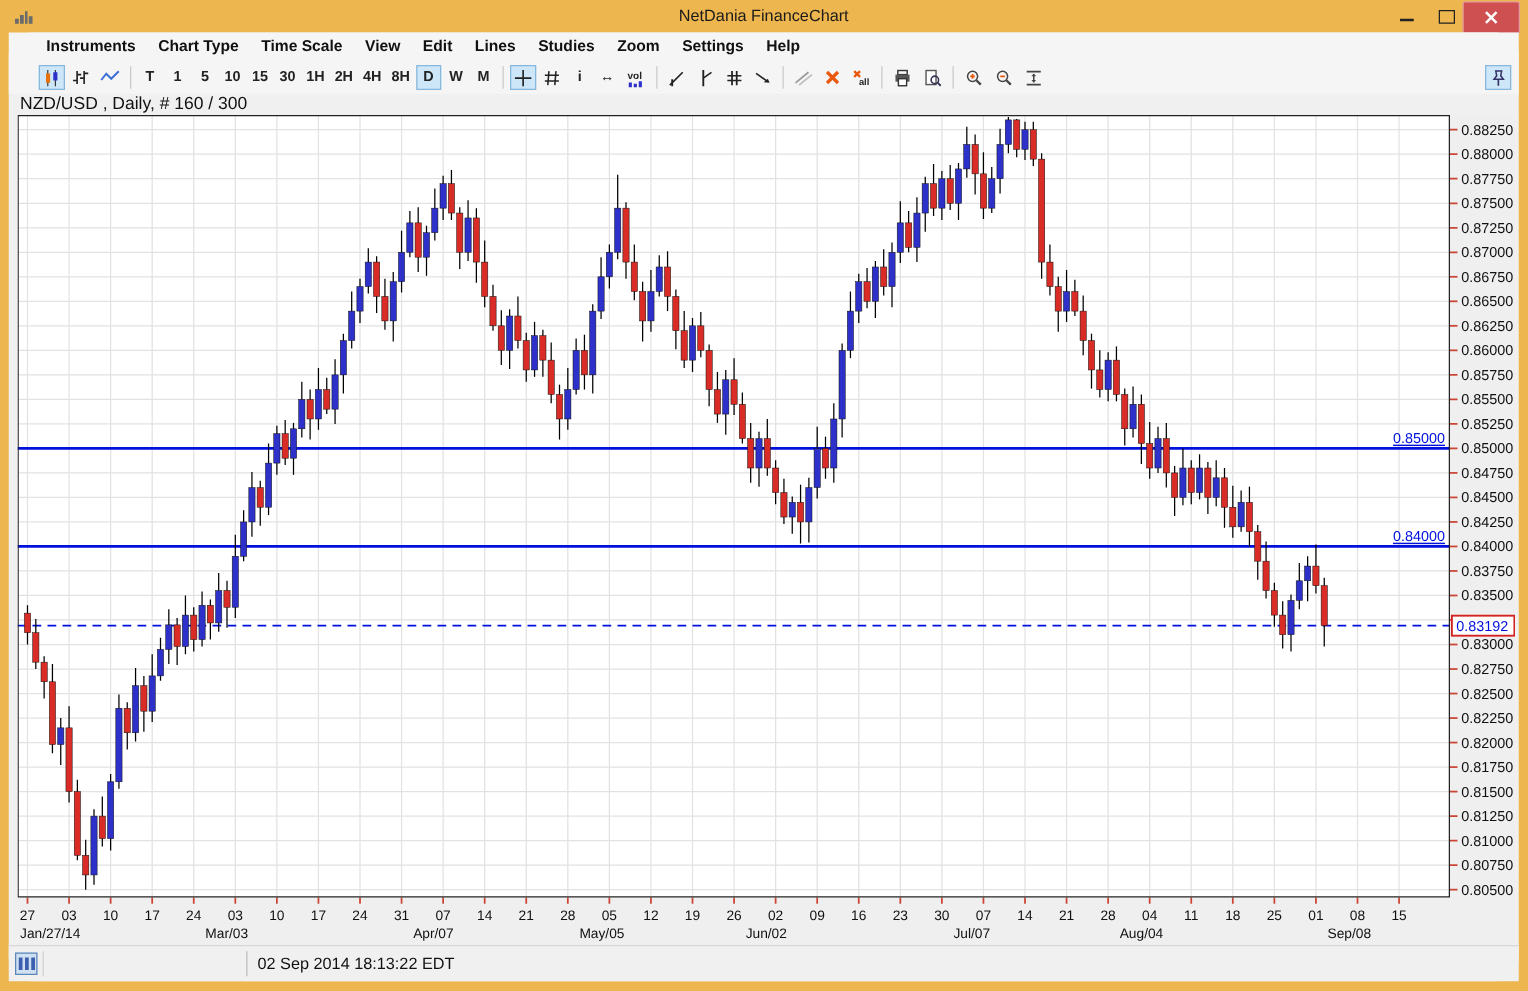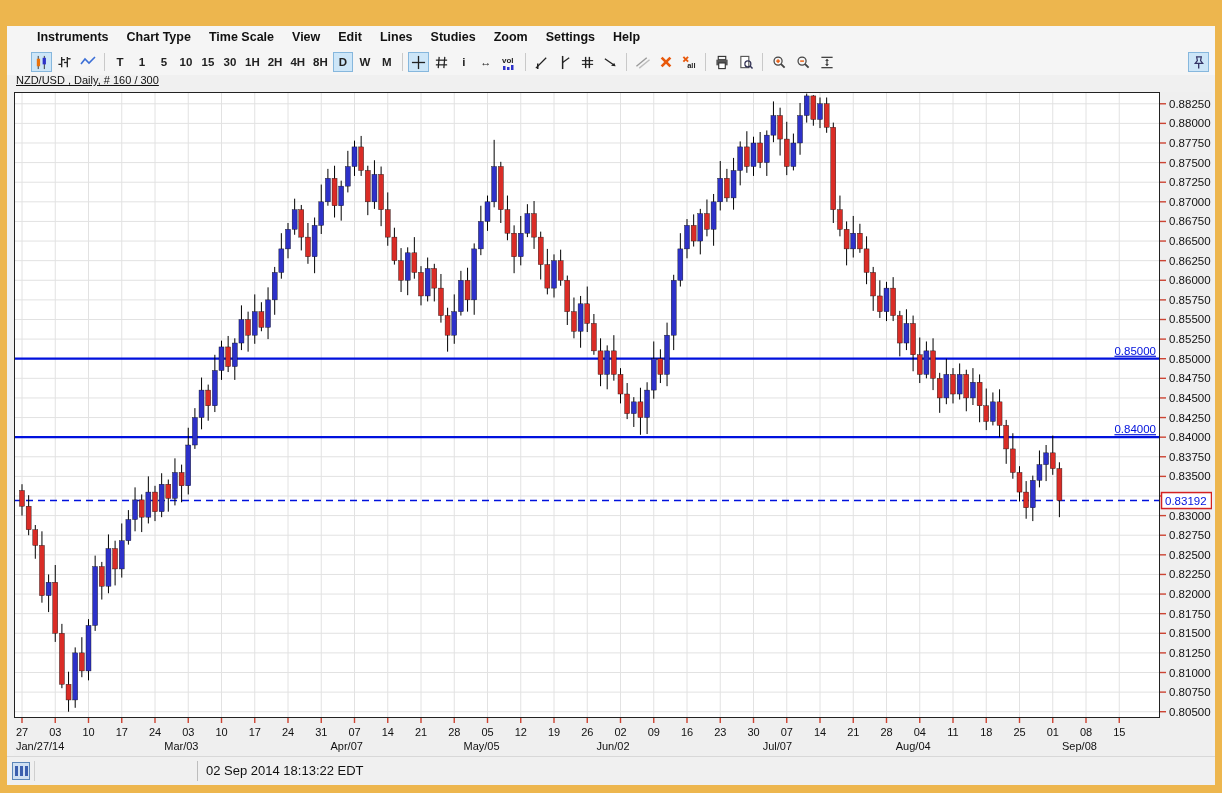--- a/index.html
+++ b/index.html
@@ -20,37 +20,55 @@
   .content{position:absolute;left:7px;top:26px;width:1208px;height:759px;background:#f0f0f0;border-radius:18px;}
   .menubar{position:absolute;left:0;top:0;width:100%;height:23px;background:#f5f5f5;}
   .menu-item{display:inline-block;padding:4px 9px 3px 9px;font-size:12.5px;font-weight:bold;color:#111;cursor:default;}
   .menubar{padding-left:21px;box-sizing:border-box;}
   .toolbar{position:absolute;left:0;top:23px;width:100%;height:26px;background:#f5f5f5;display:flex;align-items:center;padding-left:23px;box-sizing:border-box;}
   .tsep{width:1px;height:18px;background:#c9c9c9;margin:0 4px;}
   .tbtn{min-width:20px;height:20px;margin:0 1px;display:flex;align-items:center;justify-content:center;font-size:11.5px;font-weight:bold;color:#222;border:1px solid transparent;box-sizing:border-box;padding:0 2px;cursor:default;}
   .tbtn.active{background:#cde6f8;border:1px solid #86b7dd;}
   .tbtn svg{display:block;}
   .pin-btn{position:absolute;right:5px;top:3px;}
-  .chart-label{position:absolute;left:9px;top:48px;font-size:11px;color:#111;text-decoration:underline;}
+  .chart-label{position:absolute;left:9px;top:48px;font-size:14px;color:#111;}
   .chart-svg{position:absolute;left:7px;top:66px;}
   .statusbar{position:absolute;left:0;top:730px;width:100%;height:29px;background:#f0f0f0;border-top:1px solid #d8d8d8;box-sizing:border-box;}
   .grid-btn{position:absolute;left:5px;top:5px;width:18px;height:18px;background:#cfe0f2;border:1px solid #5b86b8;box-sizing:border-box;display:flex;align-items:center;justify-content:center;gap:2px;}
   .grid-btn i{display:block;width:3px;height:10px;background:#3b5fae;}
   .sb-sep1{position:absolute;left:27px;top:4px;width:1px;height:20px;background:#cfcfcf;}
   .search-box{position:absolute;left:32px;top:4px;width:150px;height:21px;background:#fff;border:1px solid #a9a9a9;box-sizing:border-box;display:flex;align-items:center;margin-top:33px;}
   .search-box svg{margin:0 3px 0 5px;flex:none;}
   .search-input{border:none;outline:none;flex:1;font-size:11.5px;font-family:"Liberation Sans",sans-serif;color:#333;background:transparent;min-width:0;}
   .search-input::placeholder{color:#8a8a8a;}
   .sb-sep2{position:absolute;left:190px;top:4px;width:1px;height:20px;background:#bdbdbd;}
   .timestamp{position:absolute;left:199px;top:6px;font-size:13px;font-weight:normal;color:#111;}
 </style>
 </head>
 <body>
 
 <div class="app">
+  <div class="titlebar">
+    <span class="app-icon">
+        <i style="height:4px"></i>
+        <i style="height:7px"></i>
+        <i style="height:10px"></i>
+        <i style="height:6px"></i>
+      </span>
+    <div class="title-text">NetDania FinanceChart</div>
+    <div class="win-btn btn-min">
+        <i></i>
+      </div>
+    <div class="win-btn btn-max">
+        <i></i>
+      </div>
+    <div class="win-btn btn-close">
+        <i></i>
+      </div>
+  </div>
   <div class="content">
     <div class="menubar" id="menubar"><span class="menu-item">Instruments</span><span class="menu-item">Chart Type</span><span class="menu-item">Time Scale</span><span class="menu-item">View</span><span class="menu-item">Edit</span><span class="menu-item">Lines</span><span class="menu-item">Studies</span><span class="menu-item">Zoom</span><span class="menu-item">Settings</span><span class="menu-item">Help</span></div>
     <div class="toolbar" id="toolbar">
         <div class="tbtn active">
           <svg width="15" height="15" viewBox="0 0 16 16">
             <line x1="4.5" y1="1" x2="4.5" y2="15" stroke="#333" stroke-width="1"></line>
             <rect x="3" y="4" width="3.5" height="8" fill="#e8720c"></rect>
             <line x1="11" y1="1" x2="11" y2="15" stroke="#333" stroke-width="1"></line>
             <rect x="9.2" y="3" width="3.5" height="7" fill="#2d31c9"></rect>
           </svg>

